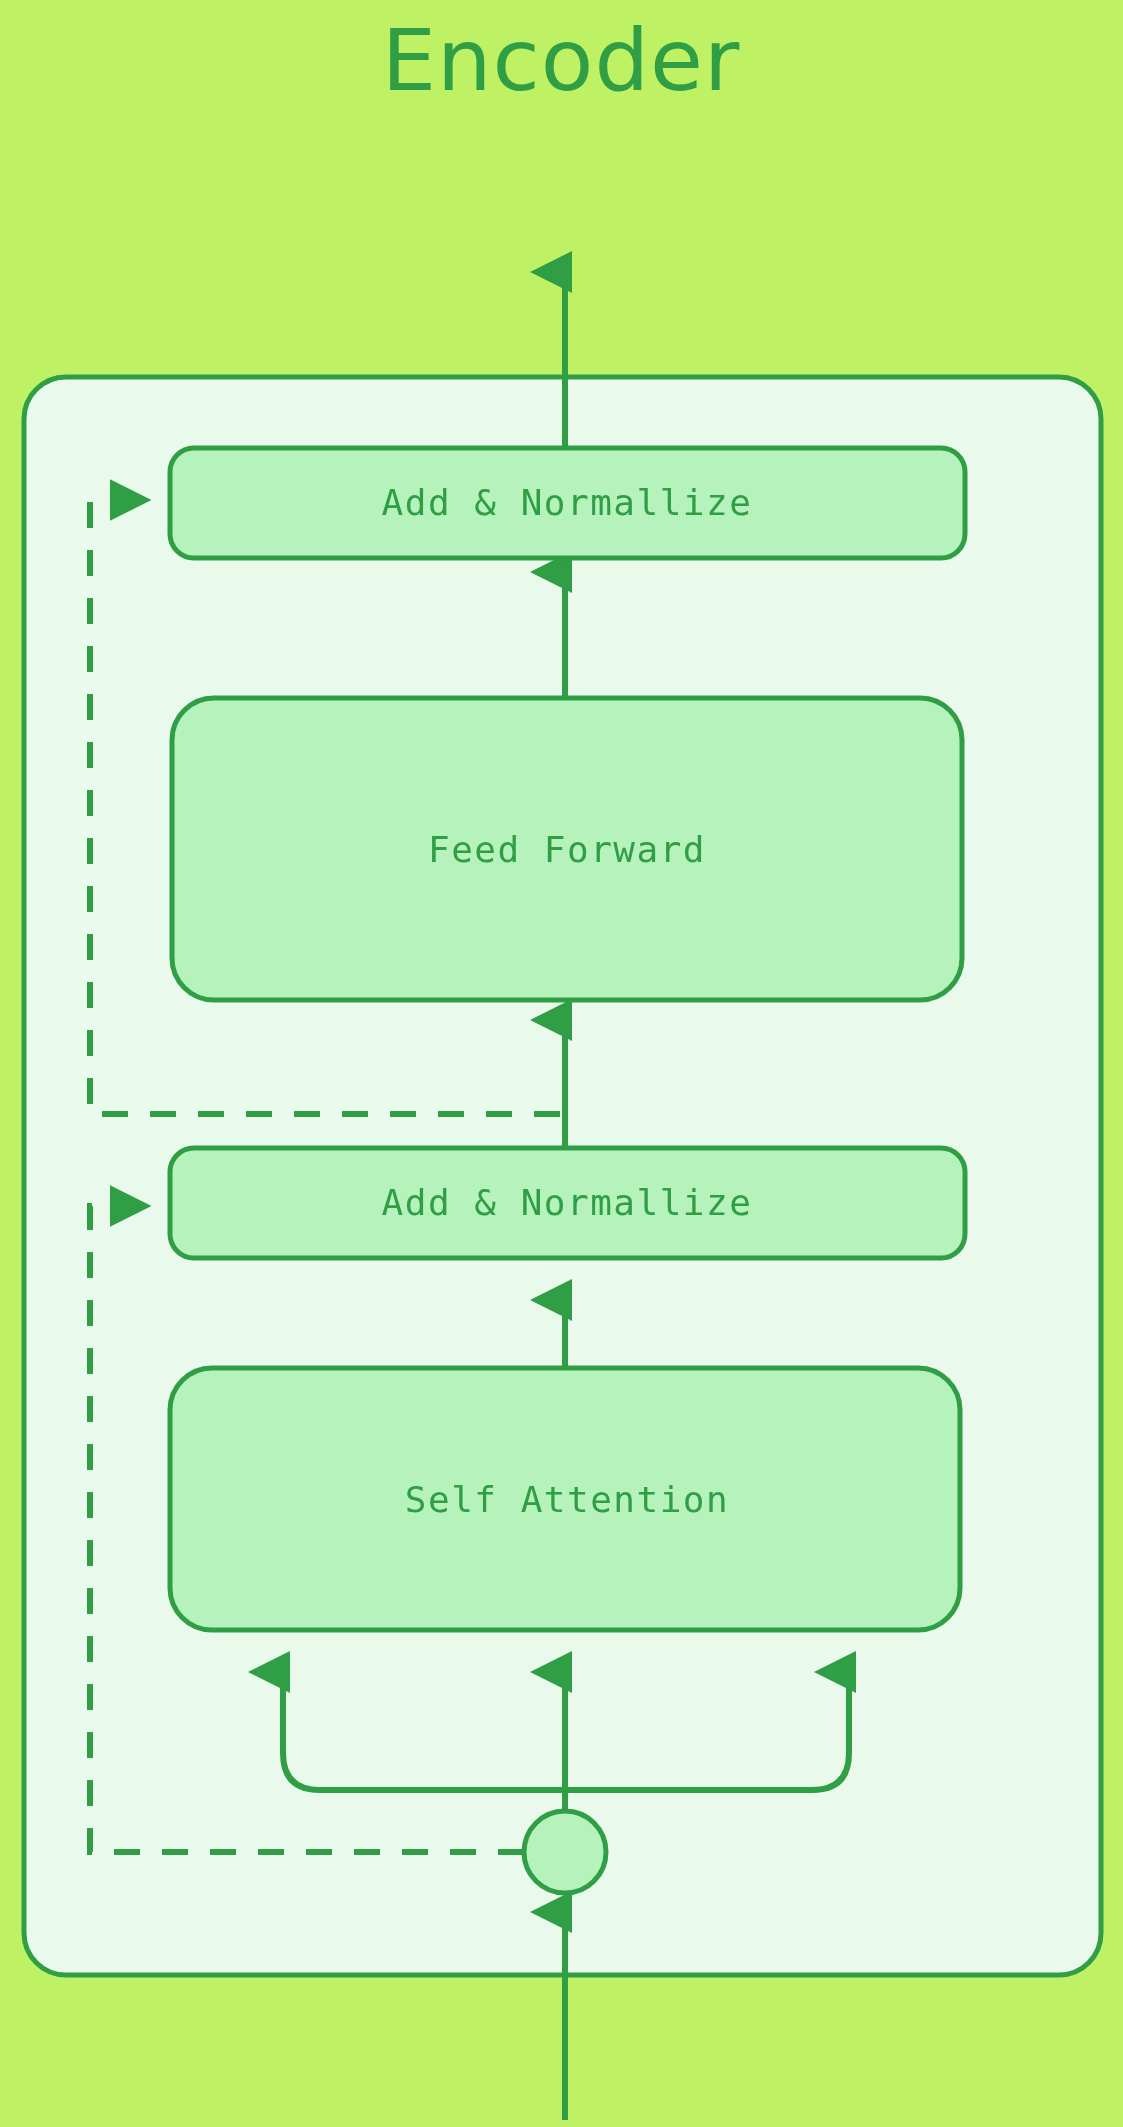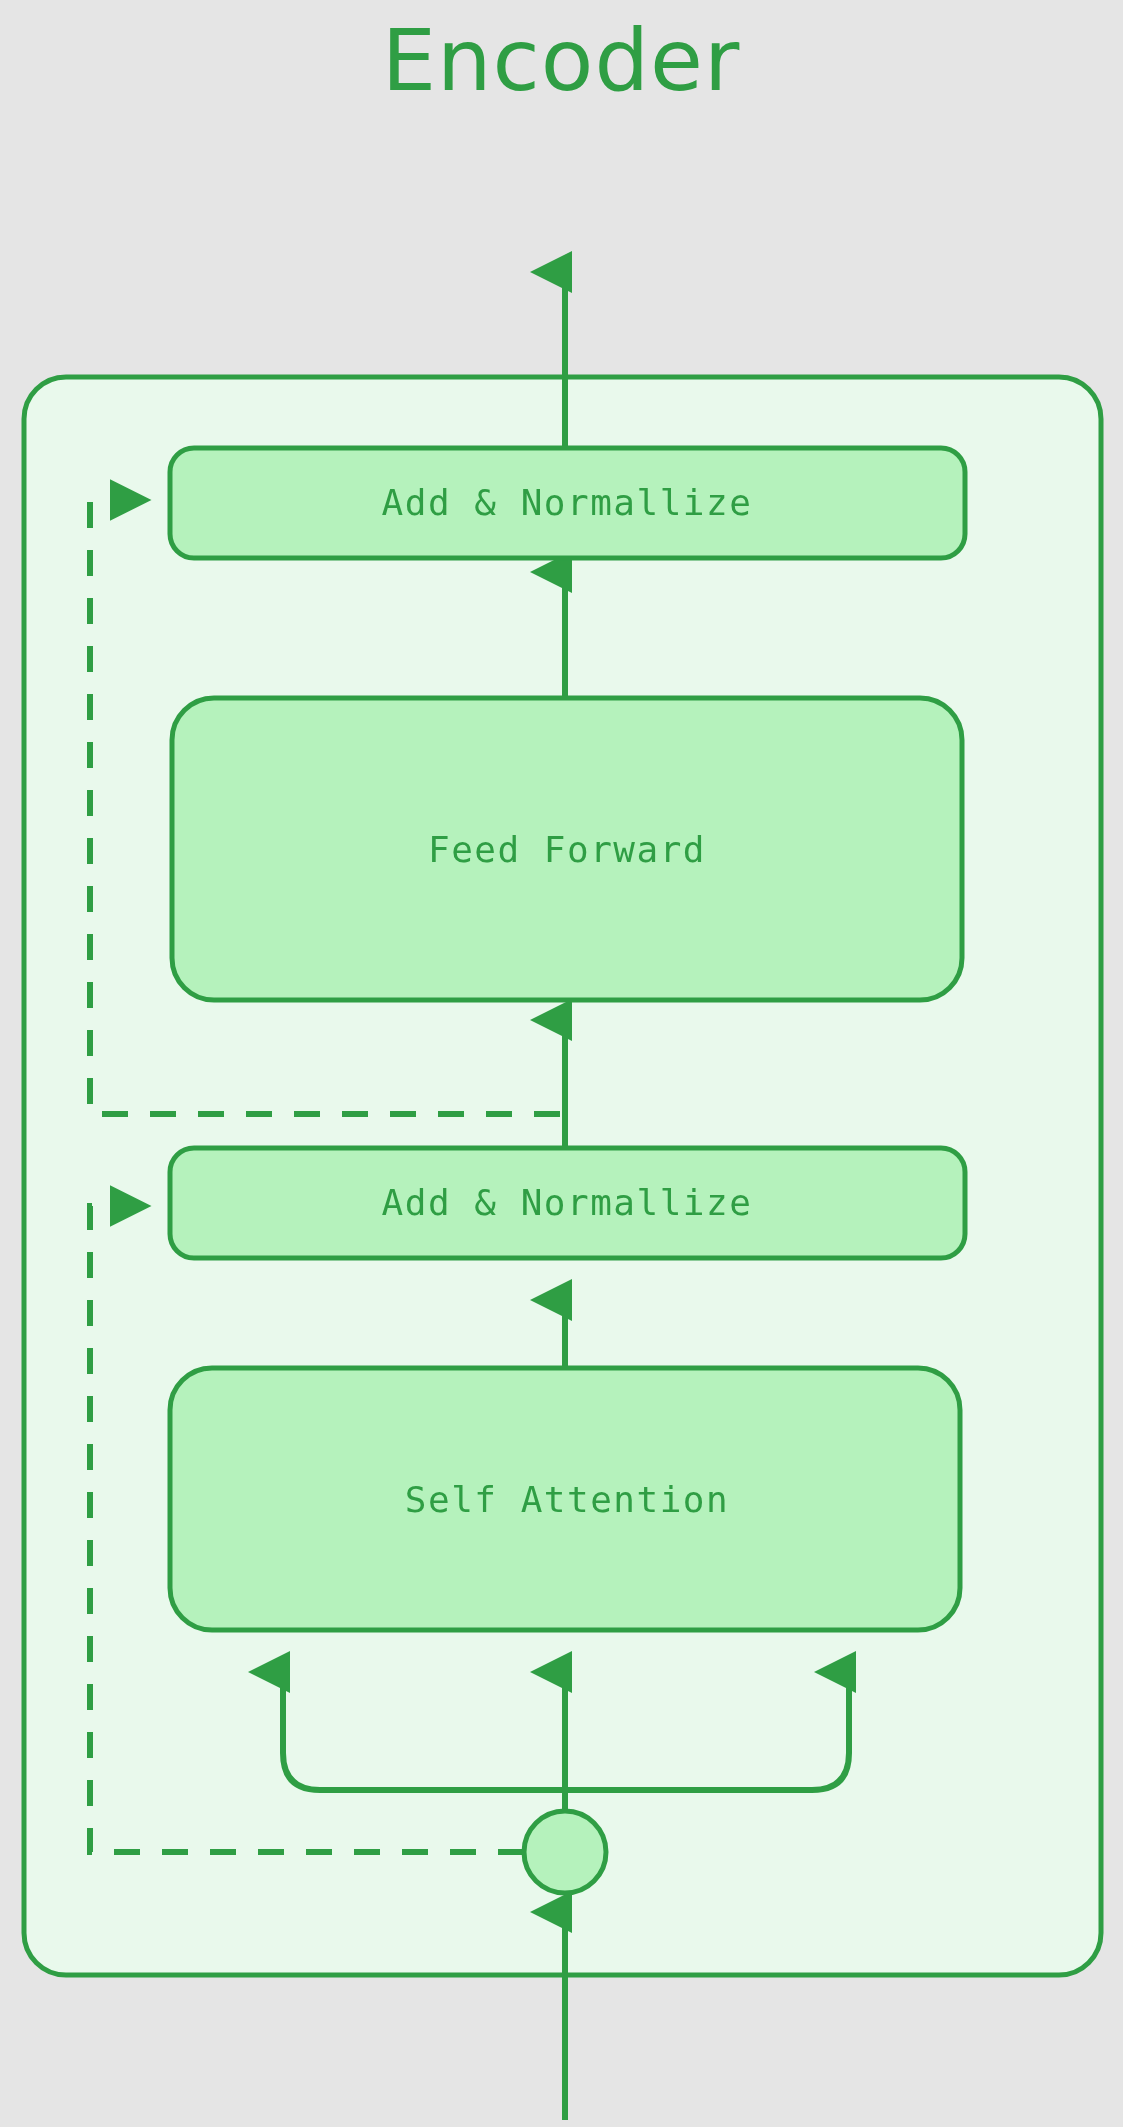--- a/index.html
+++ b/index.html
@@ -8,21 +8,21 @@
     padding: 0;
     background: #ffffff;
   }
   body {
     font-family: "DejaVu Sans Mono", monospace;
   }
   #canvas {
     position: relative;
     width: 1123px;
     height: 2127px;
-    background: #e5e5e5;
+    background: #bef264;
     overflow: hidden;
   }
   #diagram-svg {
     position: absolute;
     left: 0;
     top: 0;
     width: 1123px;
     height: 2127px;
     display: block;
   }

